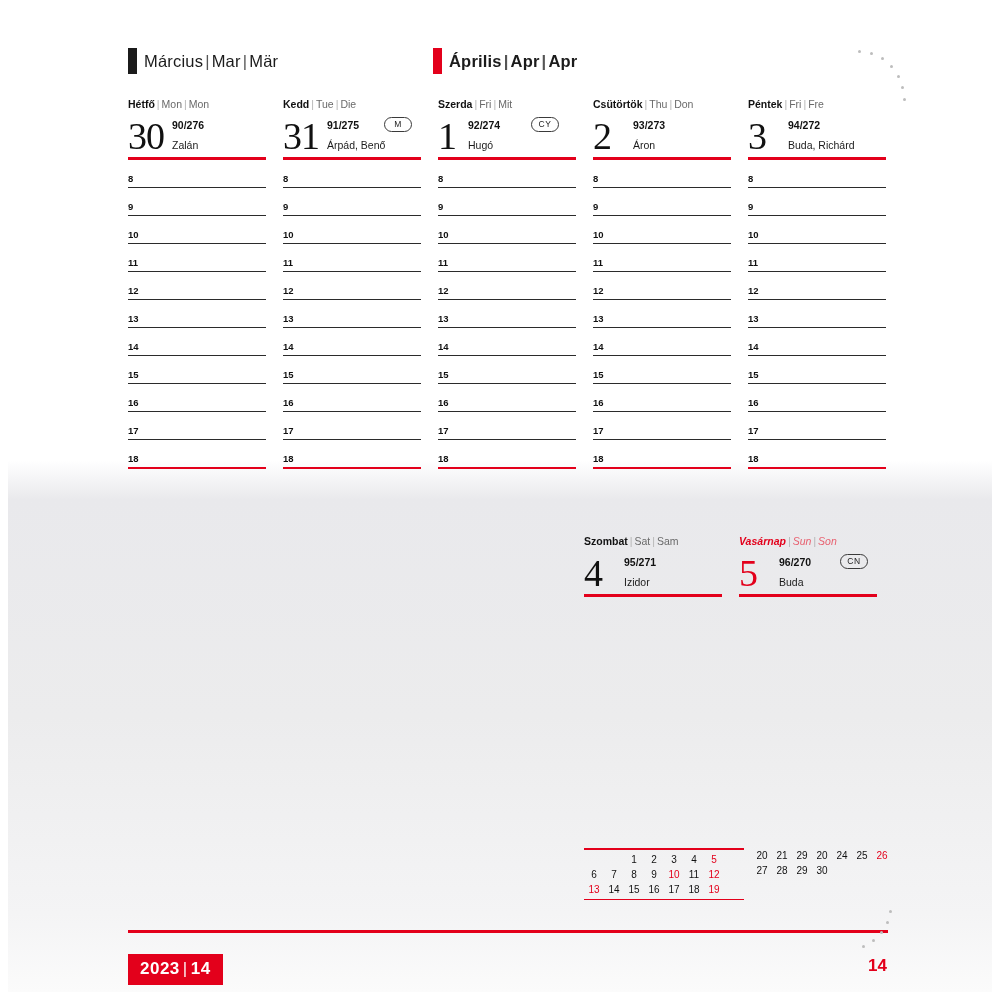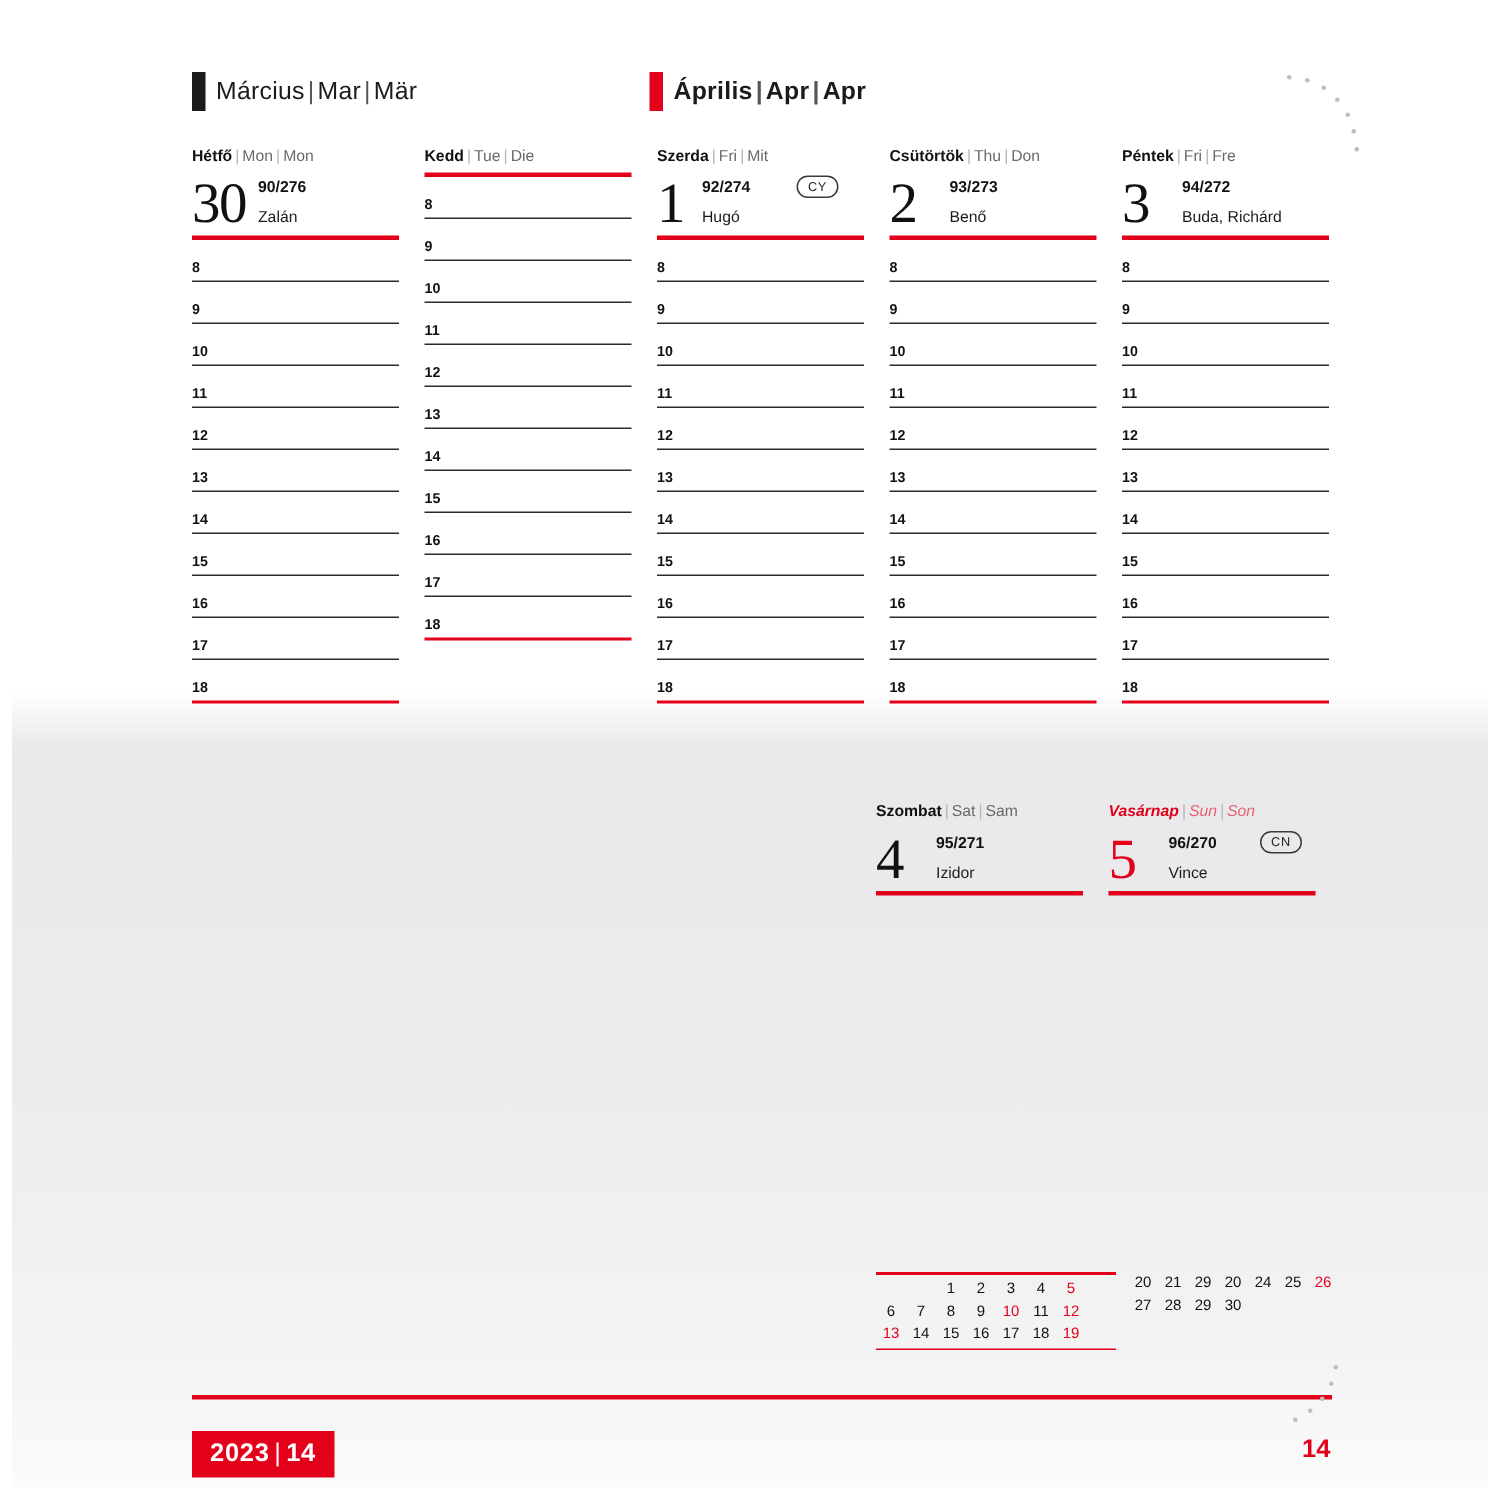--- a/index.html
+++ b/index.html
@@ -187,20 +187,26 @@
               </div>
             <div class="hour last">
                 <span>18</span>
               </div>
             <div class="hour-end"></div>
           </div>
         </div>
 
         <div class="col" style="left:155px;">
           <div class="dow"><b>Kedd</b><span class="bar">|</span><span>Tue</span><span class="bar">|</span><span>Die</span></div>
+          <div class="dayrow">
+            <div class="daynum w2">31</div>
+            <div class="ddd">91/275</div>
+            <div class="nameday">Árpád, Benő</div>
+            <div class="moon" style="left:101px;">M</div>
+          </div>
           <div class="redline"></div>
           <div class="hours">
             <div class="hour">
                 <span>8</span>
               </div>
             <div class="hour">
                 <span>9</span>
               </div>
             <div class="hour">
                 <span>10</span>
@@ -278,21 +284,21 @@
               </div>
             <div class="hour-end"></div>
           </div>
         </div>
 
         <div class="col" style="left:465px;">
           <div class="dow"><b>Csütörtök</b><span class="bar">|</span><span>Thu</span><span class="bar">|</span><span>Don</span></div>
           <div class="dayrow">
             <div class="daynum">2</div>
             <div class="ddd shift">93/273</div>
-            <div class="nameday shift">Benő</div>
+            <div class="nameday shift">Áron</div>
           </div>
           <div class="redline"></div>
           <div class="hours">
             <div class="hour">
                 <span>8</span>
               </div>
             <div class="hour">
                 <span>9</span>
               </div>
             <div class="hour">
@@ -382,21 +388,21 @@
             <div class="ddd shift">95/271</div>
             <div class="nameday shift">Izidor</div>
           </div>
           <div class="redline"></div>
         </div>
         <div class="wcol" style="left:155px;">
           <div class="dow sun"><b>Vasárnap</b><span class="bar">|</span><span>Sun</span><span class="bar">|</span><span>Son</span></div>
           <div class="dayrow">
             <div class="daynum red">5</div>
             <div class="ddd shift">96/270</div>
-            <div class="nameday shift">Vince</div>
+            <div class="nameday shift">Buda</div>
             <div class="moon" style="left:101px;">CN</div>
           </div>
           <div class="redline"></div>
         </div>
       </div>
 
       <div class="mini">
         <div class="mini-left">
           <div class="rule-top"></div>
           <table>

